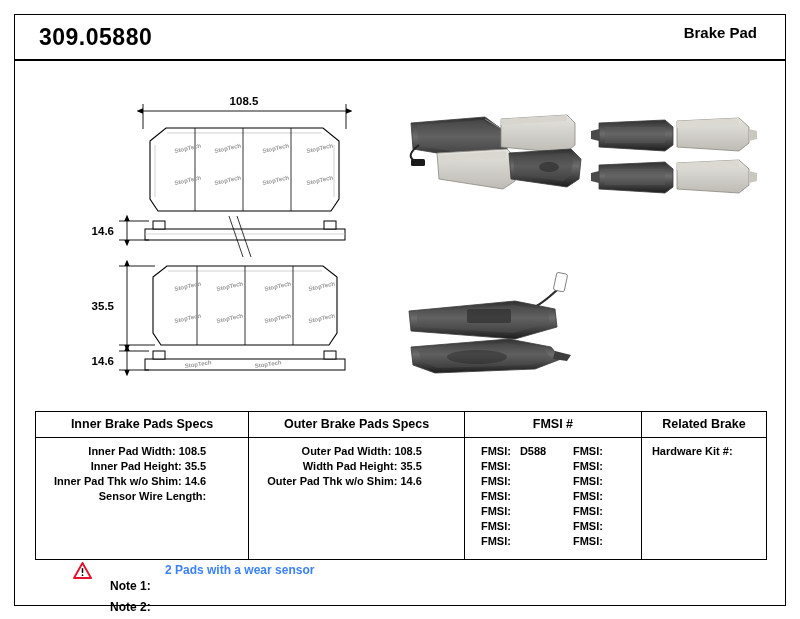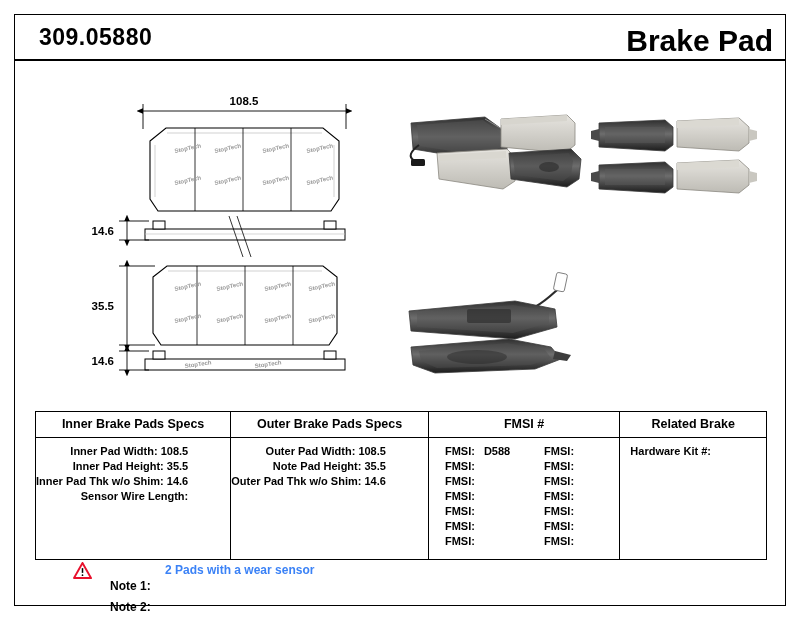--- a/index.html
+++ b/index.html
@@ -38,23 +38,23 @@
   .part-number {
     position: absolute;
     left: 24px;
     top: 9px;
     font-size: 23px;
     font-weight: bold;
     letter-spacing: 0.5px;
   }
   .header-title {
     position: absolute;
-    right: 12px;
+    right: 28px;
     top: 9px;
-    font-size: 30px;
+    font-size: 15px;
     font-weight: bold;
   }
 
   
   .drawing-area {
     position: absolute;
     left: 0;
     top: 46px;
     width: 100%;
     height: 349px;
@@ -91,20 +91,21 @@
   .col-3 { width: 200px; }
   .col-4 { width: 160px; }
 
   .spec-line {
     font-size: 11px;
     font-weight: bold;
     text-align: right;
     padding-right: 42px;
     line-height: 15px;
     white-space: nowrap;
+    margin-left: 18px;
   }
   .spec-line .val { font-weight: bold; }
 
   .fmsi-wrap {
     display: flex;
     padding-left: 8px;
   }
   .fmsi-col {
     width: 50%;
     box-sizing: border-box;
@@ -374,21 +375,21 @@
           <span class="val"></span>
         </div>
       </td>
 
       <td class="col-2">
         <div class="spec-line">
           <span>Outer Pad Width:</span>
           <span class="val">108.5</span>
         </div>
         <div class="spec-line">
-          <span>Note Pad Height:</span>
+          <span>Width Pad Height:</span>
           <span class="val">35.5</span>
         </div>
         <div class="spec-line">
           <span>Outer Pad Thk w/o Shim:</span>
           <span class="val">14.6</span>
         </div>
       </td>
 
       <td class="col-3">
         <div class="fmsi-wrap">

